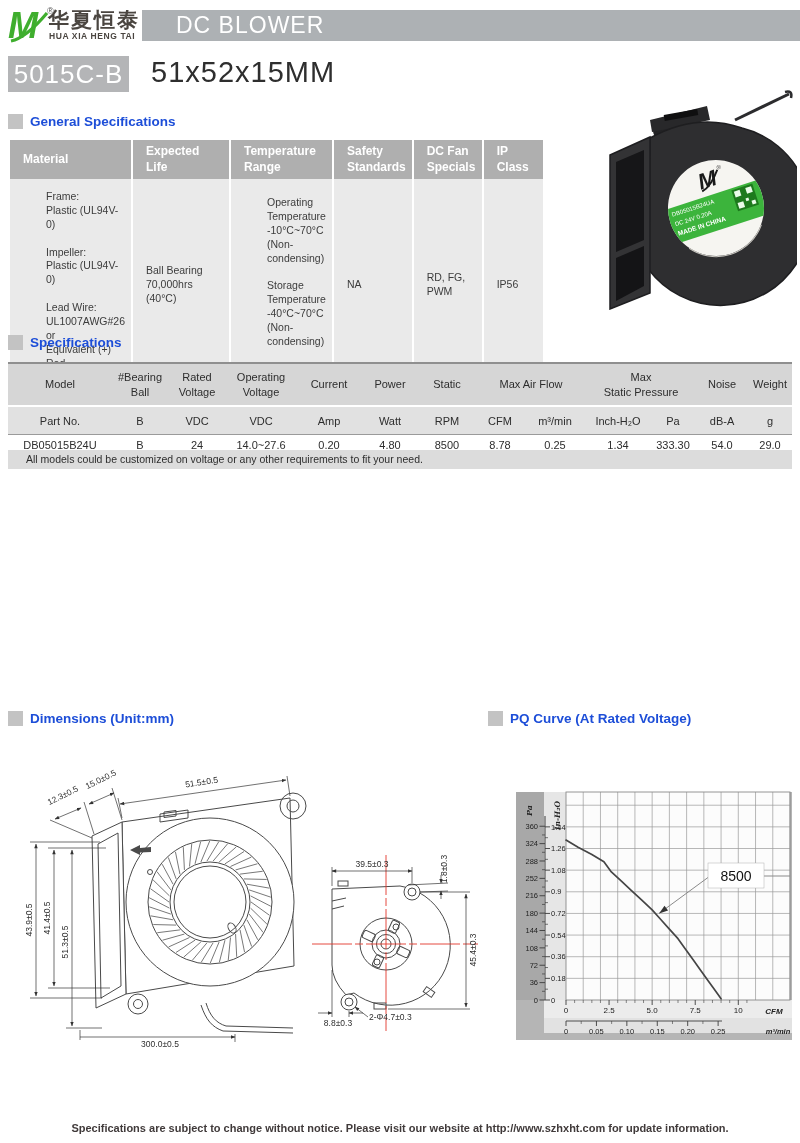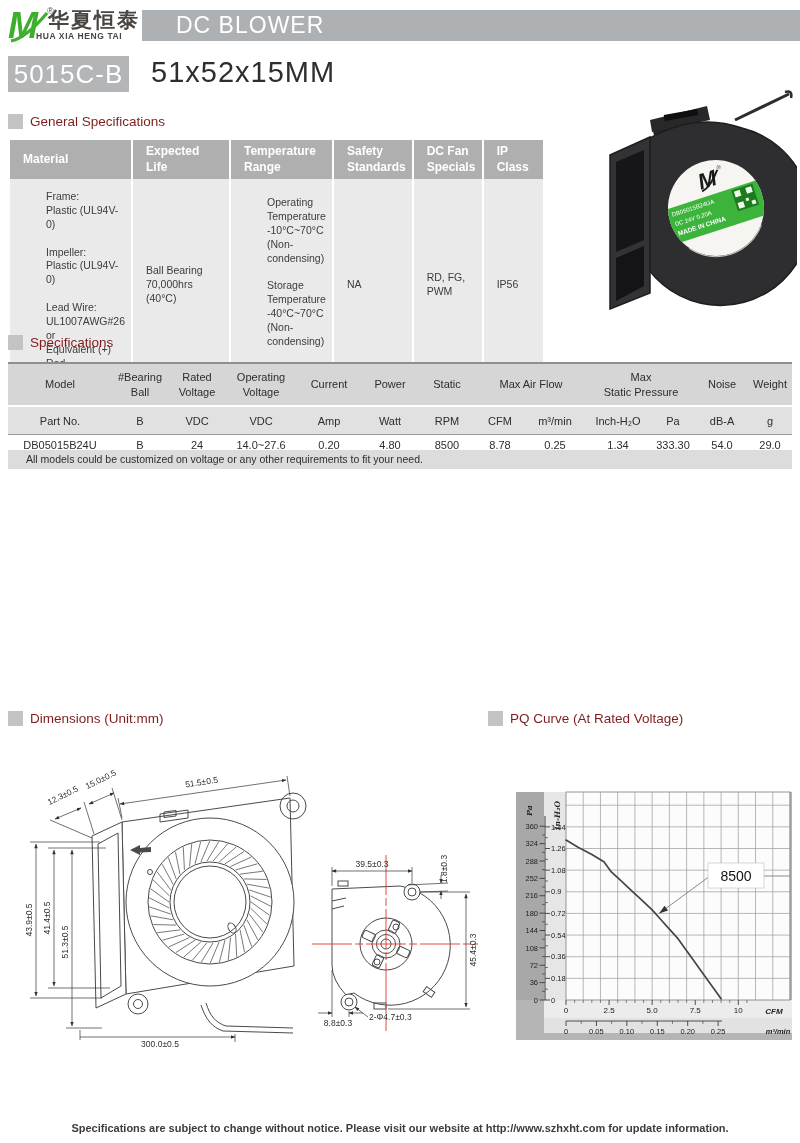--- a/index.html
+++ b/index.html
@@ -3,31 +3,31 @@
 <meta charset="utf-8">
 <style>
   * { margin:0; padding:0; box-sizing:border-box; }
   html,body { background:#fff; }
   body { font-family:"Liberation Sans", sans-serif; color:#333; }
   #page { position:relative; width:800px; height:1143px; background:#fff; overflow:hidden; }
 
   
   #logo-wrap { position:absolute; left:8px; top:4px; width:140px; height:46px; }
   #brand-cn { position:absolute; left:48px; top:6px; font-size:21px; font-weight:bold; color:#4a4540; letter-spacing:2px; white-space:nowrap; }
-  #brand-en { position:absolute; left:36px; top:31px; font-size:8.5px; font-weight:bold; color:#4a4540; letter-spacing:0.6px; white-space:nowrap; }
+  #brand-en { position:absolute; left:49px; top:31px; font-size:8.5px; font-weight:bold; color:#4a4540; letter-spacing:0.6px; white-space:nowrap; }
   #banner { position:absolute; left:142px; top:10px; right:0; height:31px; background:#adb1b4; }
   #banner span { display:block; padding-left:34px; line-height:31px; color:#fff; font-size:23px; font-weight:normal; letter-spacing:1px; }
 
   #model-box { position:absolute; left:8px; top:56px; width:121px; height:36px; background:#b4b5b7; text-align:center; }
   #model-box span { line-height:36px; color:#fff; font-size:26px; letter-spacing:1px; }
   #size-text { position:absolute; left:151px; top:56px; font-size:29px; color:#2e2e2e; letter-spacing:1px; }
 
   .section-head { position:absolute; height:16px; }
   .section-head .bullet { position:absolute; left:0; top:0; width:15px; height:15px; background:#c3c3c3; }
-  .section-head .lbl { position:absolute; left:22px; top:0; font-size:13.5px; font-weight:normal; color:#7f1d1d; white-space:nowrap; }
+  .section-head .lbl { position:absolute; left:22px; top:0; font-size:13.5px; font-weight:bold; color:#1d4ed8; white-space:nowrap; }
 
   
   #gen-table { position:absolute; left:8px; top:140px; border-collapse:separate; border-spacing:2px 0; table-layout:fixed; }
   #gen-table th { background:#afafaf; color:#fff; font-size:12px; font-weight:bold; text-align:left; vertical-align:middle; padding:4px 6px 4px 13px; height:36px; line-height:1.3; }
   #gen-table td { background:#eaeaea; color:#3c3c3c; font-size:10.5px; line-height:1.32; padding:6px 6px 6px 13px; height:131px; vertical-align:middle; white-space:pre-line; }
   #gen-table td.v-top { vertical-align:top; padding-top:11px;padding-left:36px; }
 
   
   #spec-table { position:absolute; left:8px; top:362px; width:784px; border-collapse:separate; border-spacing:0; table-layout:fixed; }
   #spec-table td { text-align:center; font-size:11px; color:#2d2d2d; white-space:pre-line; }

